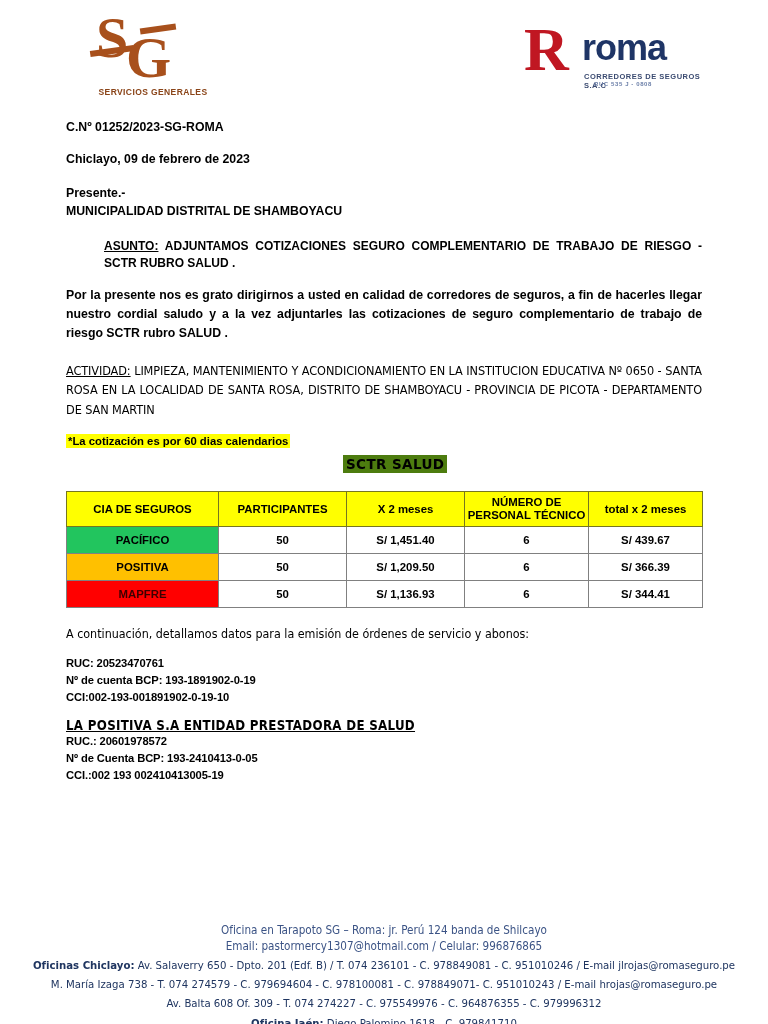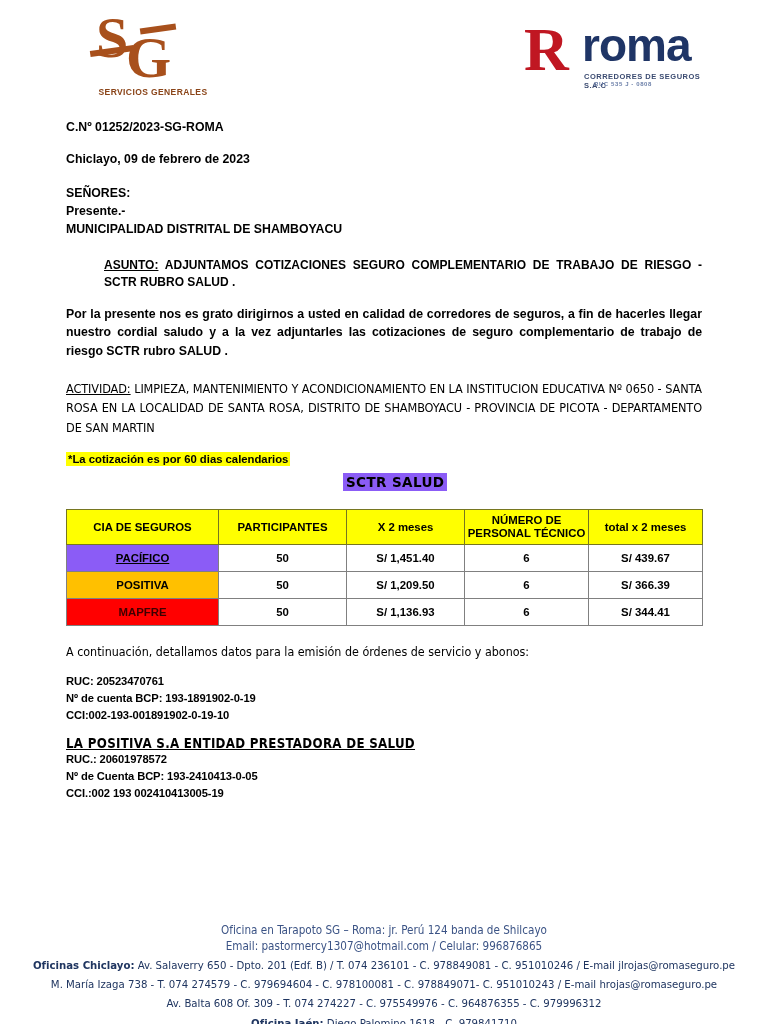--- a/index.html
+++ b/index.html
@@ -90,23 +90,23 @@
     top: -4px;
     font-family: "Liberation Serif", serif;
     font-size: 62px;
     font-weight: bold;
     color: #c01722;
     line-height: 1;
   }
   .roma-word {
     position: absolute;
     left: 58px;
-    top: 0;
+    top: 8px;
     font-family: "Liberation Sans", sans-serif;
-    font-size: 46px;
+    font-size: 36px;
     font-weight: bold;
     color: #1f3566;
     letter-spacing: -1px;
     line-height: 1;
   }
   .roma-sub1 {
     position: absolute;
     left: 60px;
     top: 50px;
     font-size: 7.5px;
@@ -186,21 +186,21 @@
   }
   .sctr-title-row {
     position: relative;
     height: 24px;
     margin-top: 4px;
   }
   .sctr-title {
     position: absolute;
     left: 277px;
     top: 2px;
-    background: #8b5cf6;
+    background: #4d7c0f;
     font-size: 13.5px;
     font-weight: bold;
     font-family: "DejaVu Sans", sans-serif;
     letter-spacing: 0.4px;
     padding: 1px 3px;
   }
 
   
   table.quote {
     border-collapse: collapse;
@@ -302,21 +302,20 @@
 
 </div>
 
 <div class="doc">
 
   <div class="ref-line">C.Nº 01252/2023-SG-ROMA</div>
   <div class="gap-18"></div>
   <div class="date-line">Chiclayo, 09 de febrero de 2023</div>
   <div class="gap-18"></div>
 
-  <div class="addr-line">SEÑORES:</div>
   <div class="addr-line">Presente.-</div>
   <div class="addr-line">MUNICIPALIDAD DISTRITAL DE SHAMBOYACU</div>
 
   <div class="gap-18"></div>
 
   <div class="asunto-block">
     <u>ASUNTO:</u><span> ADJUNTAMOS COTIZACIONES SEGURO COMPLEMENTARIO DE TRABAJO DE   RIESGO - SCTR RUBRO SALUD .</span>
   </div>
 
   <div class="gap-14"></div>
@@ -351,21 +350,21 @@
       <tr>
         <th>CIA DE SEGUROS</th>
         <th>PARTICIPANTES</th>
         <th>X 2 meses</th>
         <th>NÚMERO DE PERSONAL TÉCNICO</th>
         <th>total x 2 meses</th>
       </tr>
     </thead>
     <tbody>
       <tr>
-        <td style="background:#8b5cf6;text-decoration:underline;">PACÍFICO</td>
+        <td style="background:#22c55e;">PACÍFICO</td>
         <td>50</td>
         <td>S/ 1,451.40</td>
         <td>6</td>
         <td>S/ 439.67</td>
       </tr>
       <tr>
         <td style="background:#ffc000;">POSITIVA</td>
         <td>50</td>
         <td>S/ 1,209.50</td>
         <td>6</td>

